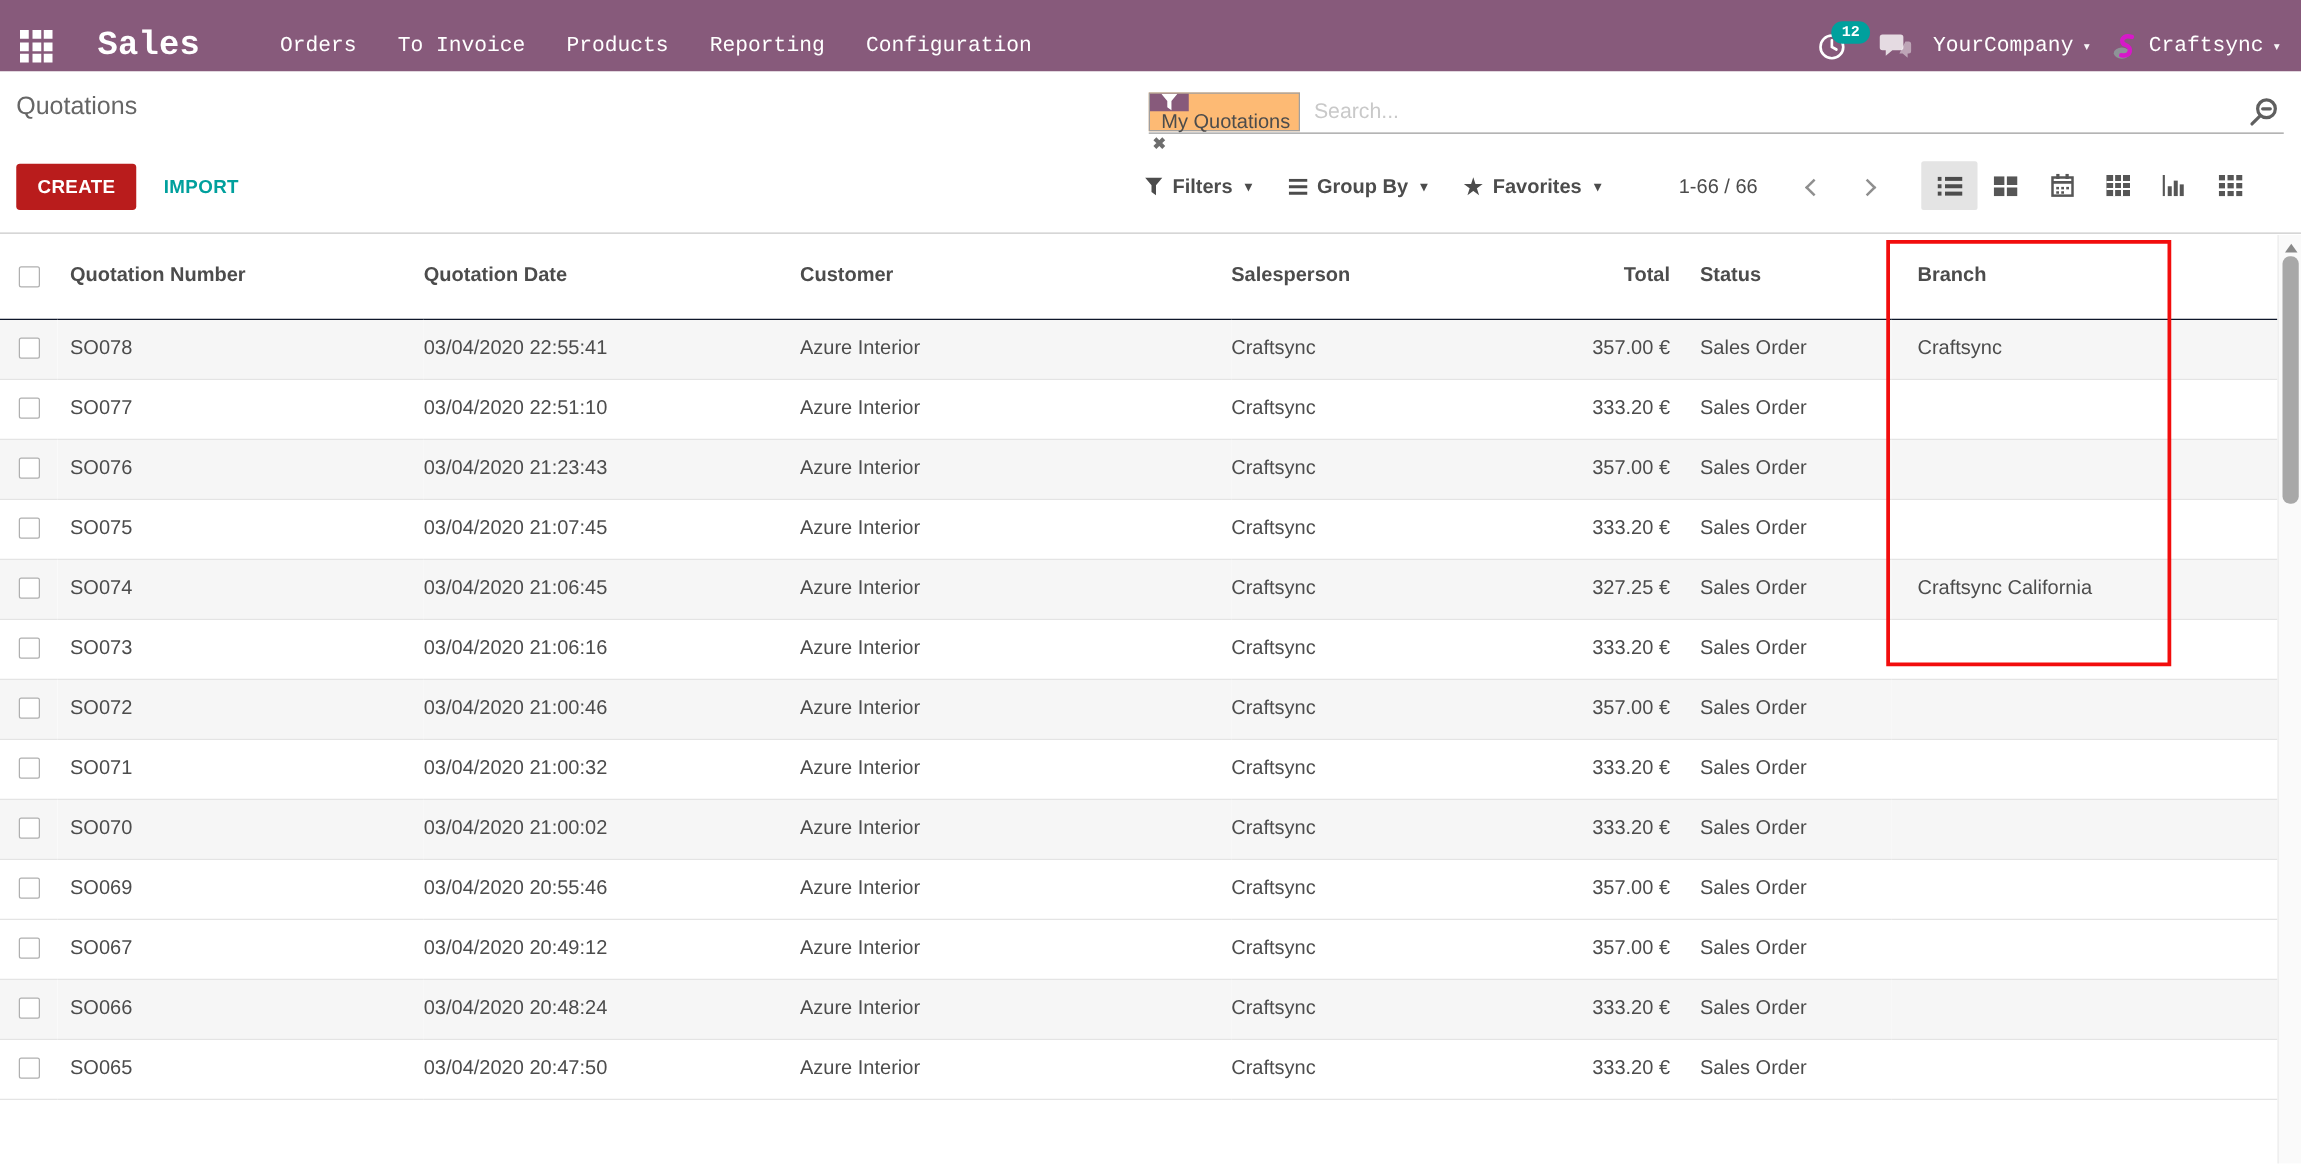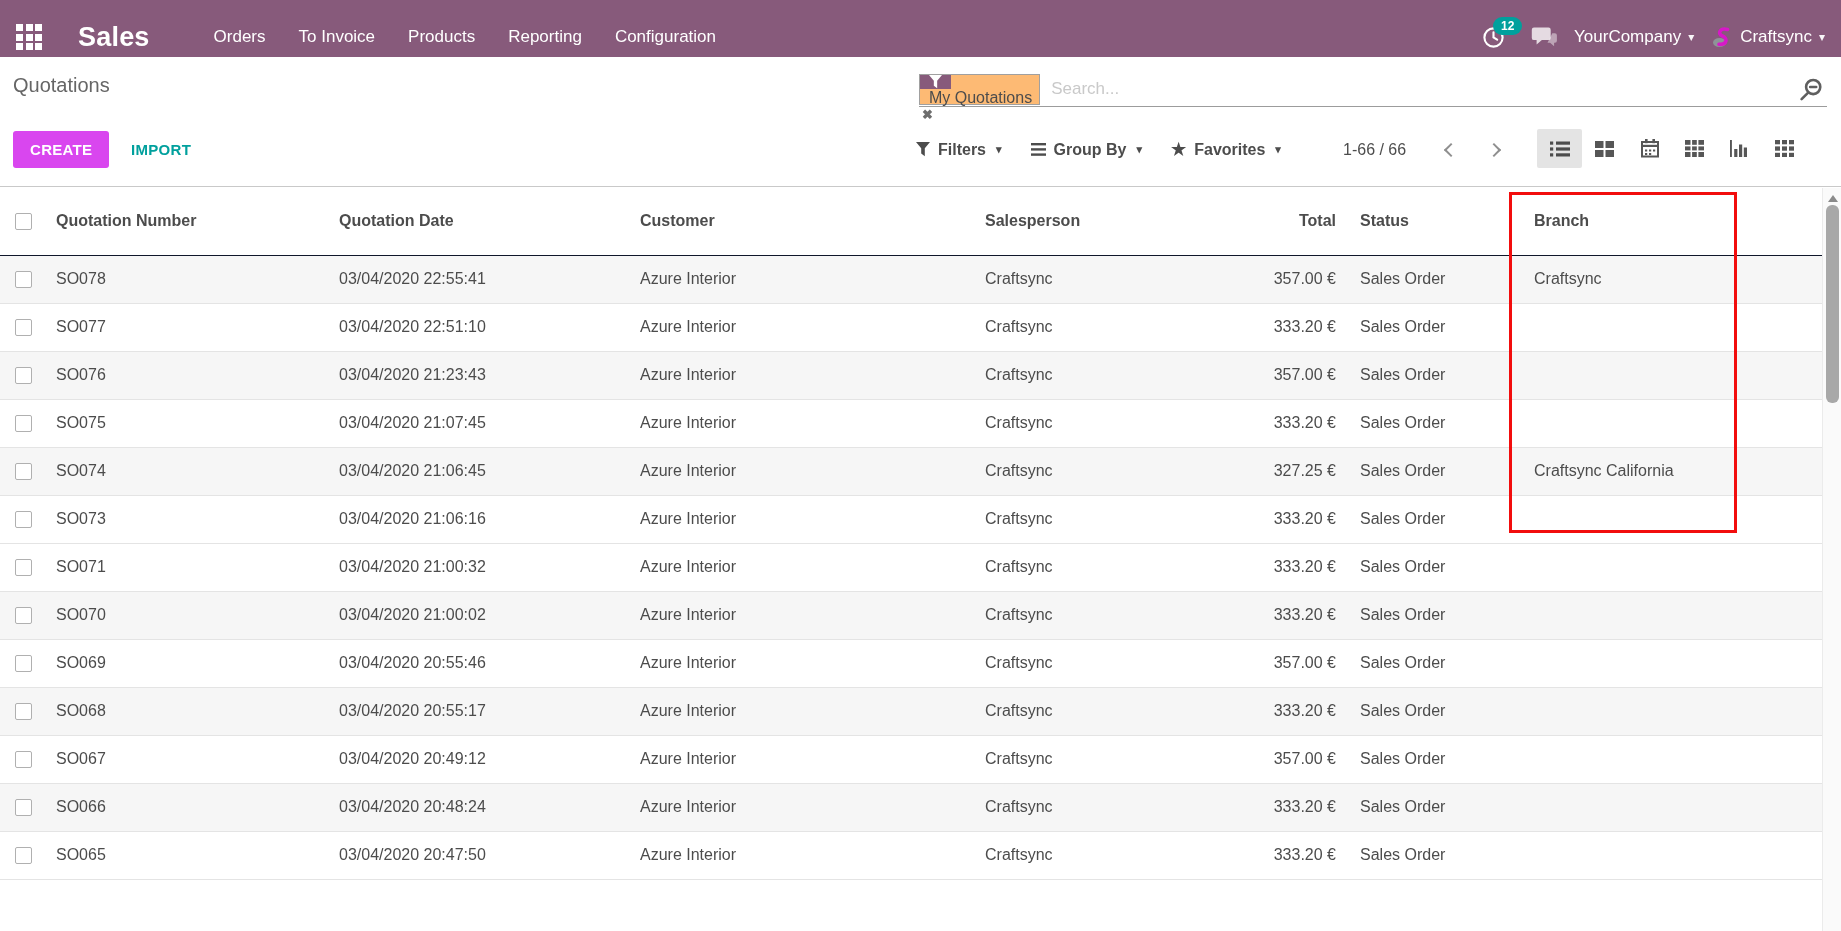--- a/index.html
+++ b/index.html
@@ -2,21 +2,21 @@
 <html><head>
 <meta charset="utf-8">
 <style>
   * { box-sizing: border-box; margin: 0; padding: 0; }
   html,body { width:1841px; height:931px; overflow:hidden; }
   body { font-family:"Liberation Sans", sans-serif; background:#fff; }
   .screen { position:relative; width:1841px; height:931px; overflow:hidden; background:#fff; }
 
   
   .navbar { position:absolute; top:0; left:0; width:100%; height:74px;
-            background:#875a7b; display:flex; align-items:center; padding:0 16px; color:#fff; }
+            background:#875a7b; display:flex; align-items:center; padding:0 16px; color:#fff;font-family:Liberation Mono, monospace; }
   .apps-icon { display:grid; grid-template-columns:repeat(3,7px); gap:2.5px; cursor:pointer; }
   .apps-icon span { width:7px; height:7px; background:#fff; display:block; }
   .brand { font-size:27px; font-weight:bold; margin-left:36px; letter-spacing:.2px; }
   .nav-menu { display:flex; gap:33px; margin-left:64px; font-size:17px; }
   .nav-item { cursor:pointer; white-space:nowrap; }
   .nav-right { margin-left:auto; display:flex; align-items:center; gap:16px; font-size:17px; }
   .activity { position:relative; display:flex; align-items:center; margin-right:10px; }
   .badge { position:absolute; top:-9px; left:11px; background:#00a09d; color:#fff;
            font-size:12px; font-weight:bold; padding:2px 8px; border-radius:10px; line-height:1.2; }
   .navgroup { display:flex; align-items:center; gap:7px; cursor:pointer; white-space:nowrap; }
@@ -33,21 +33,21 @@
   .facet-icon { width:31px; background:#875a7b; display:flex; align-items:center; justify-content:center; }
   .facet-label { display:flex; align-items:center; padding:0 7px 0 9px; font-size:16px; color:#4c4c4c; }
   .facet-close { display:flex; align-items:center; padding:0 9px 0 2px; font-size:13px;
                  font-weight:bold; color:#6d6d6d; cursor:pointer; }
   .search-input { flex:1; border:none; outline:none; background:transparent;
                   font-family:"Liberation Sans", sans-serif; font-size:17px; color:#555; padding-left:11px; }
   .search-input::placeholder { color:#c9c9c9; }
   .search-icon { display:flex; align-items:center; padding-right:2px; cursor:pointer; }
 
   .create-btn { position:absolute; left:13px; top:74px; height:37px; padding:0 17px;
-                background:#d946ef; color:#fff; border:none; border-radius:3px;
+                background:#b91c1c; color:#fff; border:none; border-radius:3px;
                 font-family:"Liberation Sans", sans-serif; font-size:15px; font-weight:600;
                 letter-spacing:.3px; cursor:pointer; }
   .import-btn { position:absolute; left:121px; top:74px; height:37px; padding:0 10px;
                 background:transparent; color:#00a09d; border:none;
                 font-family:"Liberation Sans", sans-serif; font-size:15px; font-weight:600;
                 letter-spacing:.3px; cursor:pointer; }
 
   .filter-bar { position:absolute; left:916px; top:74px; height:37px;
                 display:flex; align-items:center; gap:29px; }
   .fbtn { display:flex; align-items:center; gap:8px; font-size:16px; font-weight:600;
@@ -359,20 +359,31 @@
       <td class="c-check"><span class="cb"></span></td>
       <td class="c-num">SO073</td>
       <td class="c-date">03/04/2020 21:06:16</td>
       <td class="c-cust">Azure Interior</td>
       <td class="c-sales">Craftsync</td>
       <td class="c-total">333.20 €</td>
       <td class="c-status">Sales Order</td>
       <td class="c-branch"></td>
       <td class="c-fill"></td>
     </tr>
+          <tr class="qrow stripe">
+      <td class="c-check"><span class="cb"></span></td>
+      <td class="c-num">SO072</td>
+      <td class="c-date">03/04/2020 21:00:46</td>
+      <td class="c-cust">Azure Interior</td>
+      <td class="c-sales">Craftsync</td>
+      <td class="c-total">357.00 €</td>
+      <td class="c-status">Sales Order</td>
+      <td class="c-branch"></td>
+      <td class="c-fill"></td>
+    </tr>
           <tr class="qrow">
       <td class="c-check"><span class="cb"></span></td>
       <td class="c-num">SO071</td>
       <td class="c-date">03/04/2020 21:00:32</td>
       <td class="c-cust">Azure Interior</td>
       <td class="c-sales">Craftsync</td>
       <td class="c-total">333.20 €</td>
       <td class="c-status">Sales Order</td>
       <td class="c-branch"></td>
       <td class="c-fill"></td>
@@ -388,31 +399,20 @@
       <td class="c-branch"></td>
       <td class="c-fill"></td>
     </tr>
           <tr class="qrow">
       <td class="c-check"><span class="cb"></span></td>
       <td class="c-num">SO069</td>
       <td class="c-date">03/04/2020 20:55:46</td>
       <td class="c-cust">Azure Interior</td>
       <td class="c-sales">Craftsync</td>
       <td class="c-total">357.00 €</td>
-      <td class="c-status">Sales Order</td>
-      <td class="c-branch"></td>
-      <td class="c-fill"></td>
-    </tr>
-          <tr class="qrow stripe">
-      <td class="c-check"><span class="cb"></span></td>
-      <td class="c-num">SO068</td>
-      <td class="c-date">03/04/2020 20:55:17</td>
-      <td class="c-cust">Azure Interior</td>
-      <td class="c-sales">Craftsync</td>
-      <td class="c-total">333.20 €</td>
       <td class="c-status">Sales Order</td>
       <td class="c-branch"></td>
       <td class="c-fill"></td>
     </tr>
           <tr class="qrow">
       <td class="c-check"><span class="cb"></span></td>
       <td class="c-num">SO067</td>
       <td class="c-date">03/04/2020 20:49:12</td>
       <td class="c-cust">Azure Interior</td>
       <td class="c-sales">Craftsync</td>

